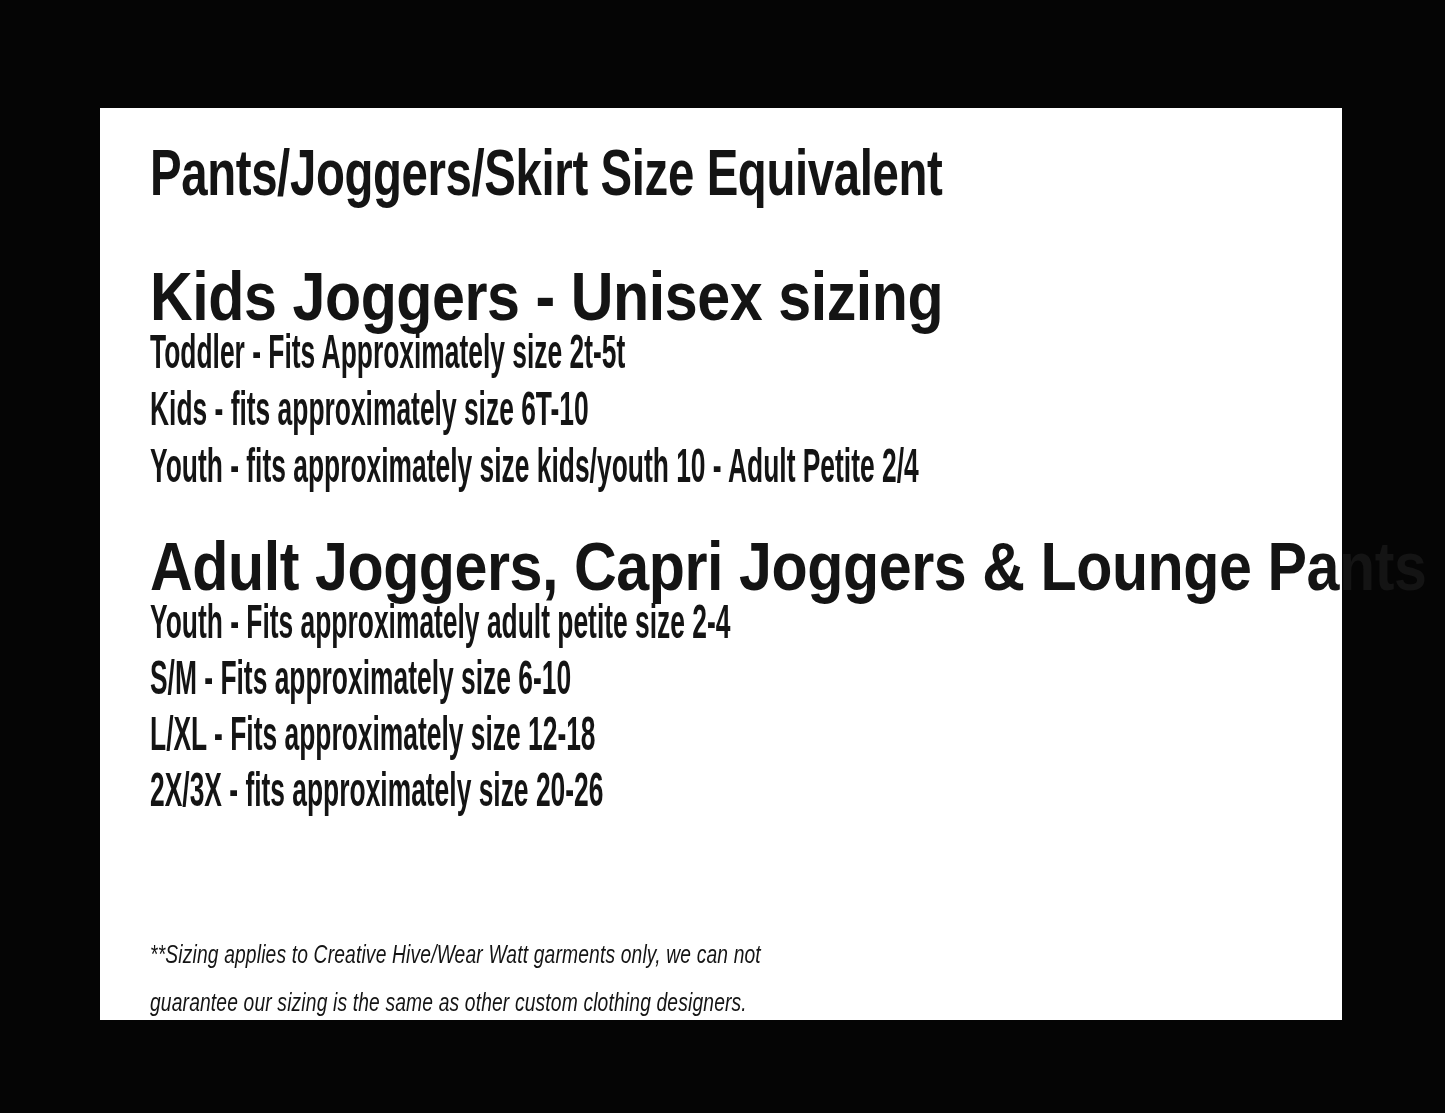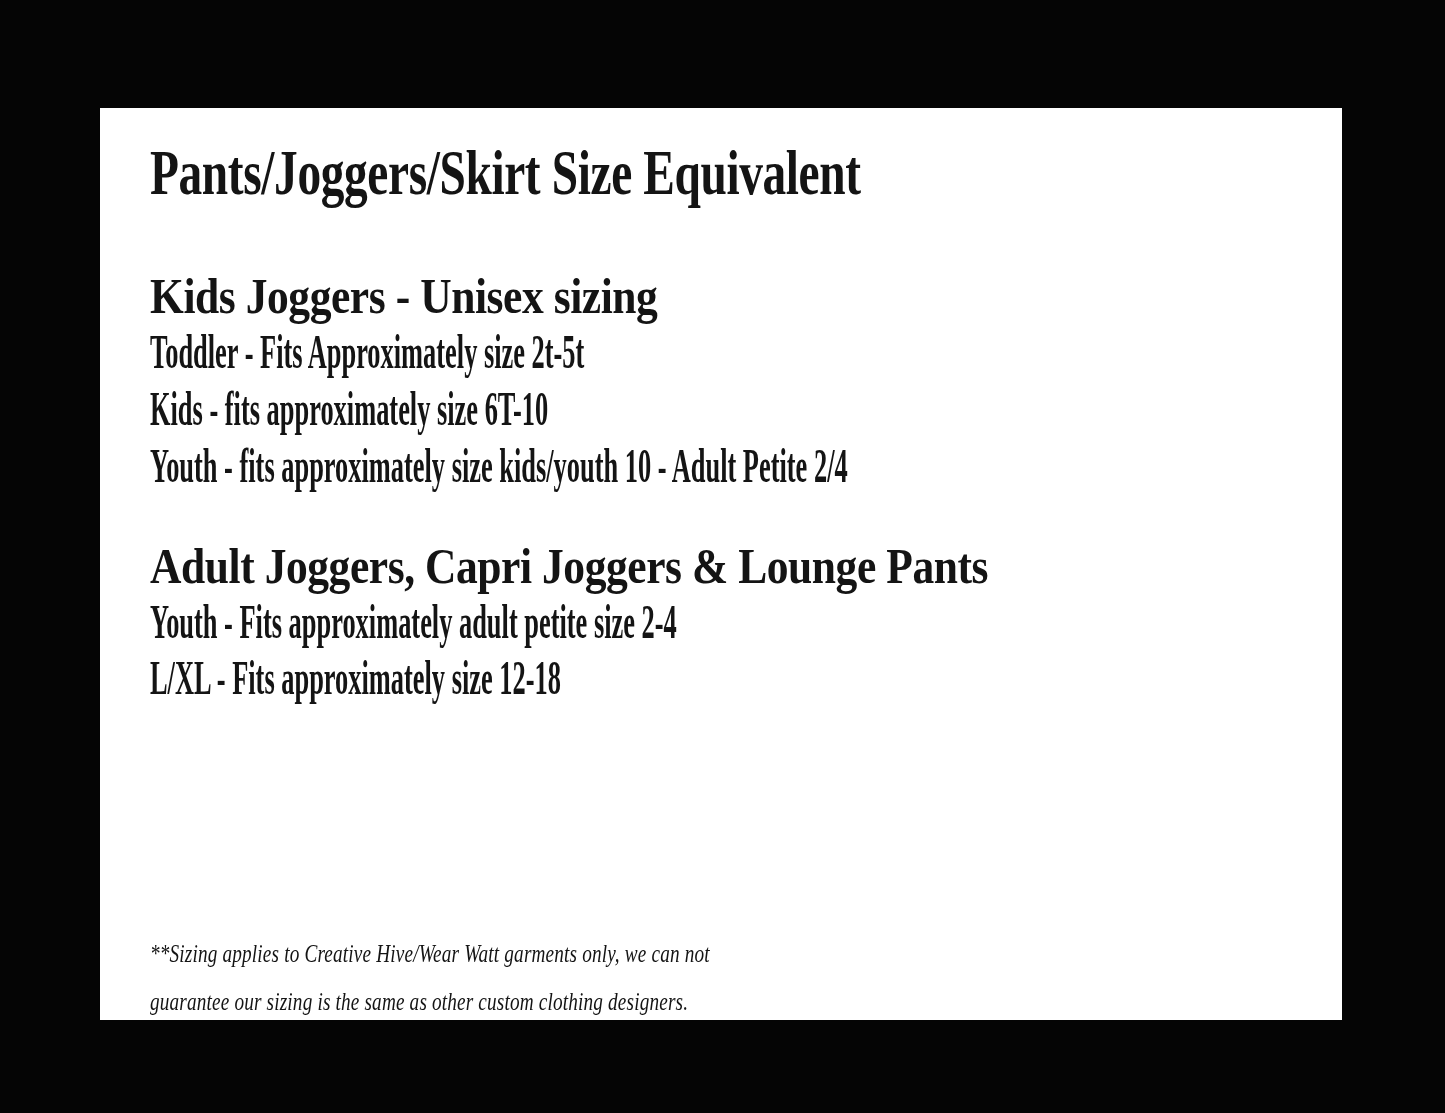--- a/index.html
+++ b/index.html
@@ -11,21 +11,20 @@
   html, body {
     width: 1445px; height: 1113px;
     font-family: "Liberation Sans", sans-serif;
     background: var(--bg);
     overflow: hidden;
   }
   .page {
     position: relative;
     width: 1147px; height: 1113px;
     background: var(--bg);
-    font-family: Liberation Serif, serif;
   }
   .panel {
     position: absolute;
     left: 100px; top: 108px;
     width: 1242px; height: 912px;
     background: var(--panel);
   }
   .txt {
     position: absolute;
     left: 50px;
@@ -38,21 +37,21 @@
     white-space: nowrap;
   }
   .title {
     top: 33px;
     font-size: 64px;
     line-height: 64px;
     font-weight: 700;
   }
   .title .cx { transform: scaleX(0.74); letter-spacing: -0.5px; }
   .heading {
-    font-size: 50px;
+    font-size: 68px;
     line-height: 50px;
     font-weight: 700;
   }
   .heading .cx { transform: scaleX(0.87); letter-spacing: -0.5px; }
   .heading-kids  { top: 163px; }
   .heading-adult { top: 433px; }
   .lines {
     font-size: 48px;
     line-height: 57px;
     font-weight: 700;
@@ -89,21 +88,23 @@
       <span class="line"><span class="cx">Kids - fits approximately size 6T-10</span></span>
       <span class="line"><span class="cx">Youth - fits approximately size kids/youth 10 - Adult Petite 2/4</span></span>
     </div>
 
     <div class="txt heading heading-adult">
       <span class="cx">Adult Joggers, Capri Joggers &amp; Lounge Pants</span>
     </div>
 
     <div class="txt lines lines-adult">
       <span class="line"><span class="cx">Youth - Fits approximately adult petite size 2-4</span></span>
+      <span class="line"><span class="cx">S/M - Fits approximately size 6-10</span></span>
       <span class="line"><span class="cx">L/XL - Fits approximately size 12-18</span></span>
+      <span class="line"><span class="cx">2X/3X - fits approximately size 20-26</span></span>
     </div>
 
     <div class="txt footnote">
       <span class="line"><span class="cx">**Sizing applies to Creative Hive/Wear Watt garments only, we can not</span></span>
       <span class="line"><span class="cx">guarantee our sizing is the same as other custom clothing designers.</span></span>
     </div>
 
   </div>
 </div>
 

